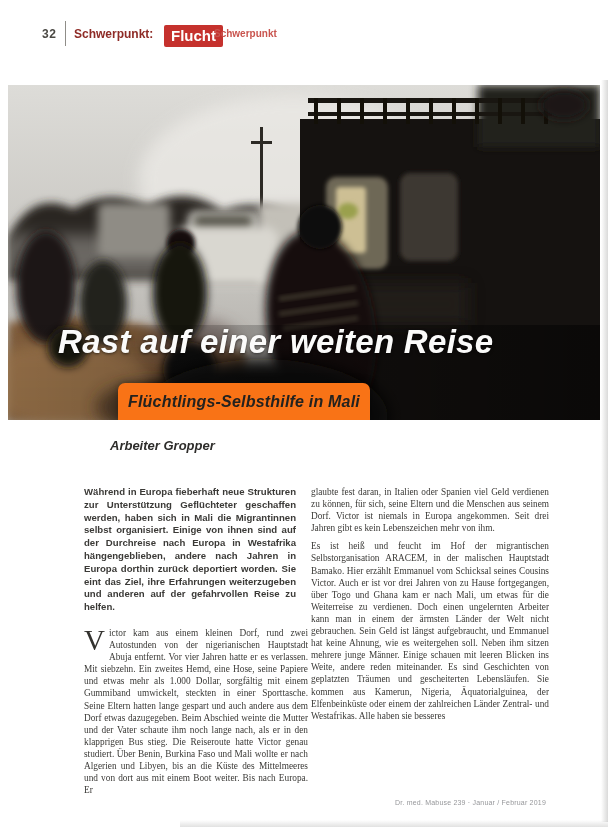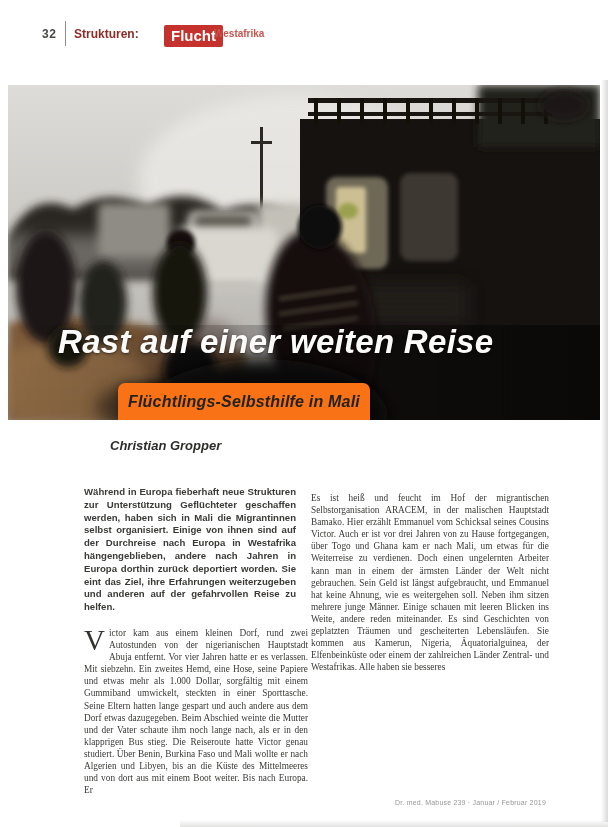--- a/index.html
+++ b/index.html
@@ -102,23 +102,23 @@
   }
 </style>
 </head>
 <body>
 
 <div class="page">
 
   <div class="header">
     <div class="pagenum">32</div>
     <div class="header-rule"></div>
-    <div class="section-label" style="color: rgb(142, 43, 38);">Strukturen:</div>
+    <div class="section-label" style="color: rgb(142, 43, 38);">Schwerpunkt:</div>
     <div class="section-badge" style="background: rgb(197, 49, 45);">Flucht</div>
-    <div class="section-topic" style="color: rgb(201, 84, 78);">Westafrika</div>
+    <div class="section-topic" style="color: rgb(201, 84, 78);">Schwerpunkt</div>
   </div>
 
   <div class="photo">
     <svg width="592" height="335" viewBox="0 0 592 335" preserveAspectRatio="none">
       <defs>
         <linearGradient id="sky" x1="0" y1="0" x2="0" y2="1">
           <stop offset="0" stop-color="#dddcd8"></stop>
           <stop offset="0.55" stop-color="#c7c5c0"></stop>
           <stop offset="1" stop-color="#a8a5a0"></stop>
         </linearGradient>
@@ -202,28 +202,29 @@
       <ellipse cx="255" cy="332" rx="125" ry="58" fill="#0c0a07" filter="url(#b8)"></ellipse>
       <rect x="0" y="240" width="592" height="95" fill="url(#vign)"></rect>
     </svg>
 
     <div class="photo-title">Rast auf einer weiten Reise</div>
     <div class="subtitle-box" style="background: #f97316;">
       <span>Flüchtlings-Selbsthilfe in Mali</span>
     </div>
   </div>
 
-  <div class="author">Christian Gropper</div>
+  <div class="author">Arbeiter Gropper</div>
 
   <div class="col col-left">
     <p class="intro">Während in Europa fieberhaft neue Strukturen zur Unterstützung Geflüchteter geschaffen werden, haben sich in Mali die Migrantinnen selbst organisiert. Einige von ihnen sind auf der Durchreise nach Europa in Westafrika hängengeblieben, andere nach Jahren in Europa dorthin zurück deportiert worden. Sie eint das Ziel, ihre Erfahrungen weiterzugeben und anderen auf der gefahrvollen Reise zu helfen.</p>
     <p class="body-text dropcap">Victor kam aus einem kleinen Dorf, rund zwei Autostunden von der nigerianischen Hauptstadt Abuja entfernt. Vor vier Jahren hatte er es verlassen. Mit siebzehn. Ein zweites Hemd, eine Hose, seine Papiere und etwas mehr als 1.000 Dollar, sorgfältig mit einem Gummiband umwickelt, steckten in einer Sporttasche. Seine Eltern hatten lange gespart und auch andere aus dem Dorf etwas dazugegeben. Beim Abschied weinte die Mutter und der Vater schaute ihm noch lange nach, als er in den klapprigen Bus stieg. Die Reiseroute hatte Victor genau studiert. Über Benin, Burkina Faso und Mali wollte er nach Algerien und Libyen, bis an die Küste des Mittelmeeres und von dort aus mit einem Boot weiter. Bis nach Europa. Er</p>
   </div>
 
   <div class="col col-right">
+    <p class="body-text spacer-para">glaubte fest daran, in Italien oder Spanien viel Geld verdienen zu können, für sich, seine Eltern und die Menschen aus seinem Dorf. Victor ist niemals in Europa angekommen. Seit drei Jahren gibt es kein Lebenszeichen mehr von ihm.</p>
     <p class="body-text para2">Es ist heiß und feucht im Hof der migrantischen Selbstorganisation ARACEM, in der malischen Hauptstadt Bamako. Hier erzählt Emmanuel vom Schicksal seines Cousins Victor. Auch er ist vor drei Jahren von zu Hause fortgegangen, über Togo und Ghana kam er nach Mali, um etwas für die Weiterreise zu verdienen. Doch einen ungelernten Arbeiter kann man in einem der ärmsten Länder der Welt nicht gebrauchen. Sein Geld ist längst aufgebraucht, und Emmanuel hat keine Ahnung, wie es weitergehen soll. Neben ihm sitzen mehrere junge Männer. Einige schauen mit leeren Blicken ins Weite, andere reden miteinander. Es sind Geschichten von geplatzten Träumen und gescheiterten Lebensläufen. Sie kommen aus Kamerun, Nigeria, Äquatorialguinea, der Elfenbeinküste oder einem der zahlreichen Länder Zentral- und Westafrikas. Alle haben sie besseres</p>
   </div>
 
   <div class="footer">Dr. med. Mabuse 239 · Januar / Februar 2019</div>
 
   <div class="scan-right"></div>
   <div class="scan-bottom"></div>
 </div>
 
 </body></html>

